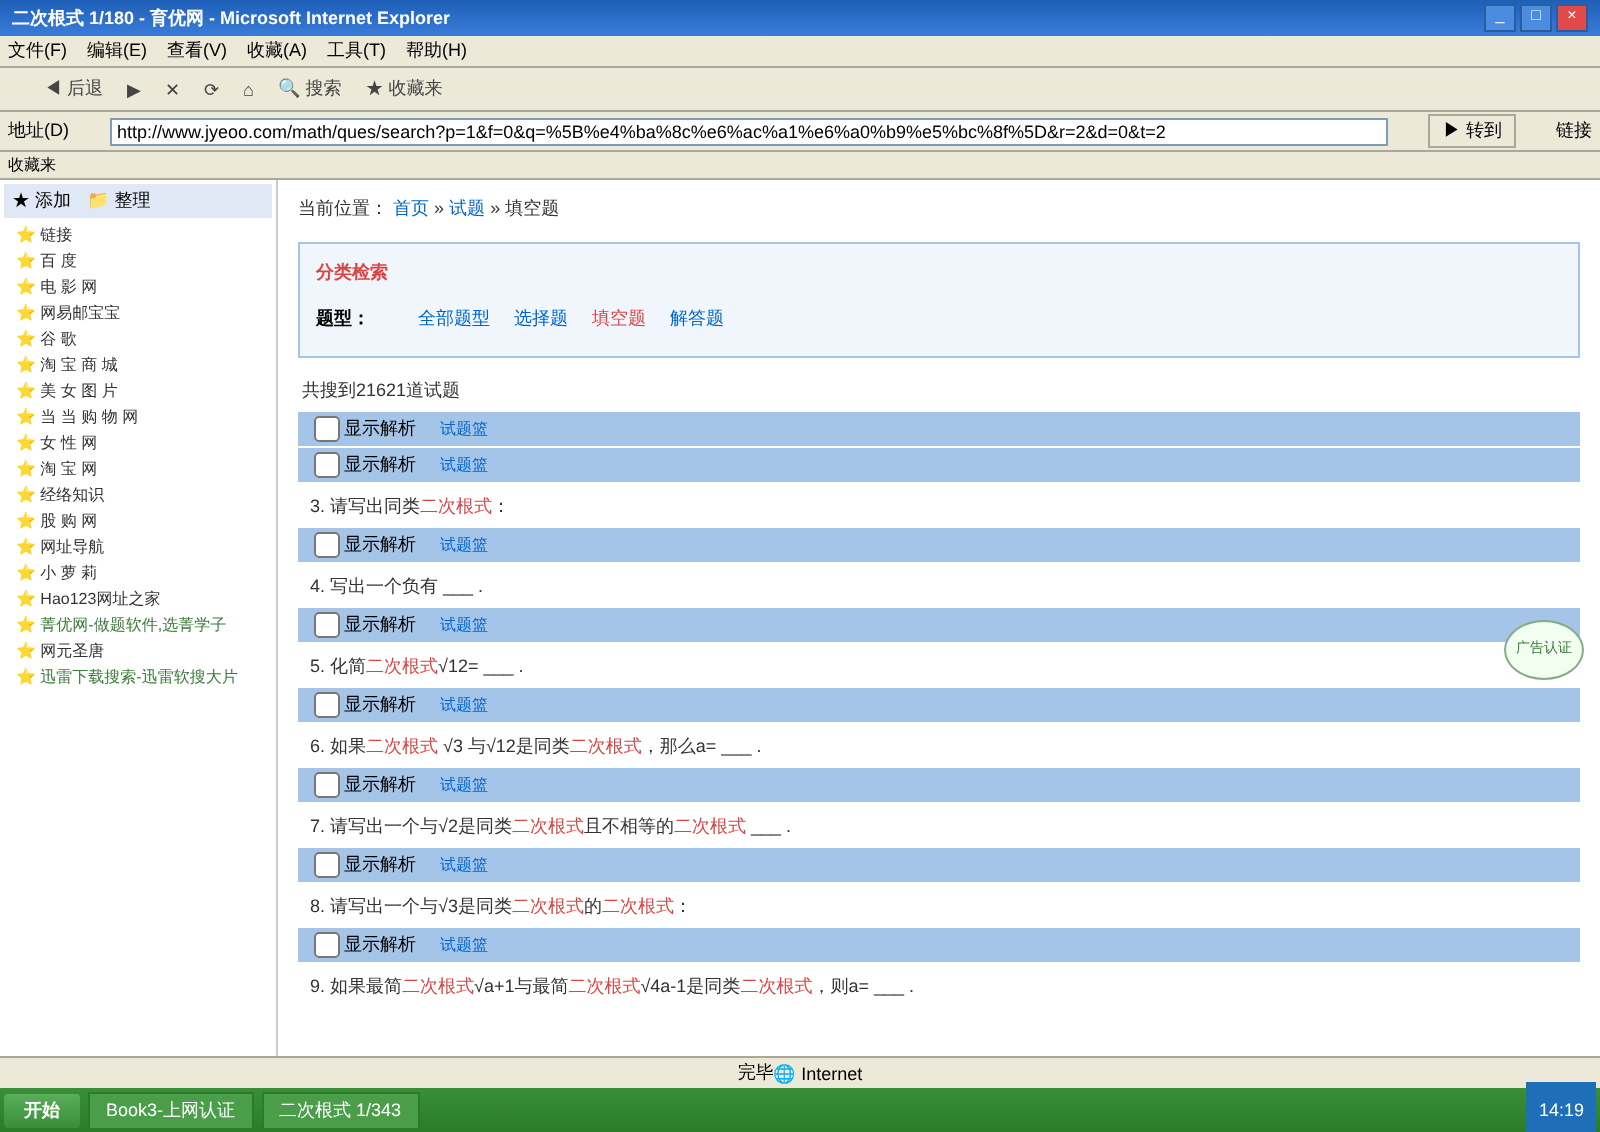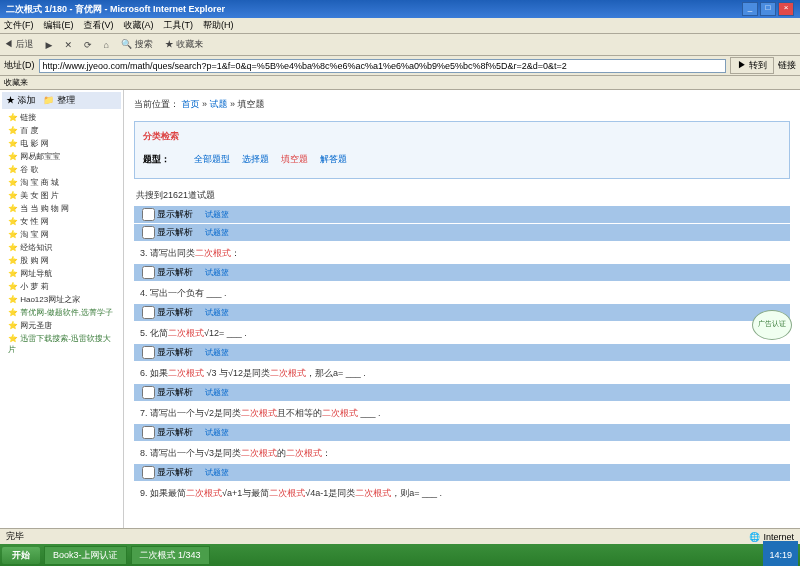--- a/index.html
+++ b/index.html
@@ -4,49 +4,49 @@
 <style>
 *{margin:0;padding:0;box-sizing:border-box;font-family:"Microsoft YaHei",SimSun,Arial,sans-serif;font-size:9px}
 body{background:#fff;width:800px;height:566px;overflow:hidden;position:relative}
 .titlebar{background:linear-gradient(#1e5fb8,#3a7cd8);color:#fff;height:18px;padding:2px 6px;display:flex;align-items:center;justify-content:space-between}
 .titlebar-text{font-weight:bold}
 .winbtns{display:flex;gap:2px}
 .winbtn{width:16px;height:14px;background:#4a8ce0;border:1px solid #2a5ca0;color:#fff;text-align:center;line-height:10px;font-size:8px}
 .winbtn.close{background:#e04a4a}
 .menubar{background:#ece9d8;height:16px;padding:1px 4px;display:flex;gap:10px;border-bottom:1px solid #aca899}
 .menubar span{color:#000}
-.toolbar{background:#ece9d8;height:22px;padding:2px 0;display:flex;align-items:center;gap:4px;border-bottom:1px solid #aca899}
+.toolbar{background:#ece9d8;height:22px;padding:2px 18px;display:flex;align-items:center;gap:4px;border-bottom:1px solid #aca899}
 .tbtn{padding:1px 4px;color:#444}
-.addrbar{background:#ece9d8;height:20px;padding:2px 4px;display:flex;align-items:center;gap:4px;border-bottom:1px solid #aca899}
+.addrbar{background:#ece9d8;height:20px;padding:2px 4px;display:flex;align-items:center;gap:20px;border-bottom:1px solid #aca899}
 .addr-input{flex:1;background:#fff;border:1px solid #7f9db9;padding:1px 3px;height:14px}
 .go-btn{padding:1px 6px;background:#ece9d8;border:1px solid #aca899}
 .favbar{background:#ece9d8;height:14px;padding:1px 4px;border-bottom:1px solid #aca899;font-size:8px}
 .content{display:flex;height:448px}
-.sidebar{width:124px;background:#fff;border-right:1px solid #ccc;padding:2px}
+.sidebar{width:139px;background:#fff;border-right:1px solid #ccc;padding:2px}
 .sb-hdr{background:#e0e8f5;padding:2px 4px;display:flex;gap:8px;font-size:8px}
 .sb-list{padding:2px 0}
 .sb-item{padding:1px 6px;color:#333;font-size:8px;cursor:pointer}
 .sb-item.green{color:#3a7c3a}
 .main{flex:1;background:#fff;padding:4px 10px;overflow:auto}
 .crumb{padding:4px 0;color:#333}
 .crumb a{color:#06c;text-decoration:none}
 .filterbox{border:1px solid #a4c5e8;background:#f0f6fc;padding:8px;margin:6px 0}
 .filter-title{font-weight:bold;color:#d44;margin-bottom:6px}
 .filter-row{display:flex;gap:24px;padding:4px 0}
 .filter-row b{color:#000}
 .filter-row a{color:#06c;text-decoration:none}
 .filter-row a.active{color:#d44}
 .result-hdr{padding:4px 2px;color:#333}
 .q-item{margin-bottom:1px}
 .q-text{padding:4px 6px;background:#fff;color:#333;line-height:14px}
 .q-text .hl{color:#d44}
 .q-bar{background:#a4c5e8;padding:2px 8px;display:flex;gap:12px;align-items:center}
 .q-bar a{color:#06c;text-decoration:none;font-size:8px}
 .q-bar .chk{display:inline-flex;align-items:flex-start;gap:2px}
-.statusbar{position:absolute;bottom:22px;left:0;right:0;height:16px;background:#ece9d8;border-top:1px solid #aca899;display:flex;justify-content:space-between;align-items:center;padding:0 6px;font-size:8px}
+.statusbar{position:absolute;bottom:22px;left:0;right:0;height:16px;background:#ece9d8;border-top:1px solid #aca899;display:flex;justify-content:center;align-items:center;padding:0 6px;font-size:8px}
 .taskbar{position:absolute;bottom:0;left:0;right:0;height:22px;background:linear-gradient(#3a8e3a,#2a7c2a);display:flex;align-items:center;padding:0 2px}
 .start{background:linear-gradient(#5aae5a,#3a8e3a);color:#fff;padding:2px 10px;border-radius:2px;font-weight:bold}
 .task-item{background:#4a9e4a;color:#fff;padding:2px 8px;margin-left:4px;border:1px solid #2a7c2a}
 .tray{margin-left:auto;background:#1e6fb8;color:#fff;padding:9px 6px;display:flex;gap:4px;align-items:flex-end}
 .float-badge{position:absolute;right:8px;top:310px;width:40px;height:30px;border:1px solid #8a8;border-radius:50%;background:#f0fff0;font-size:7px;text-align:center;padding-top:8px;color:#3a7c3a}
 </style>
 </head>
 <body>
 
 <div class="titlebar">

